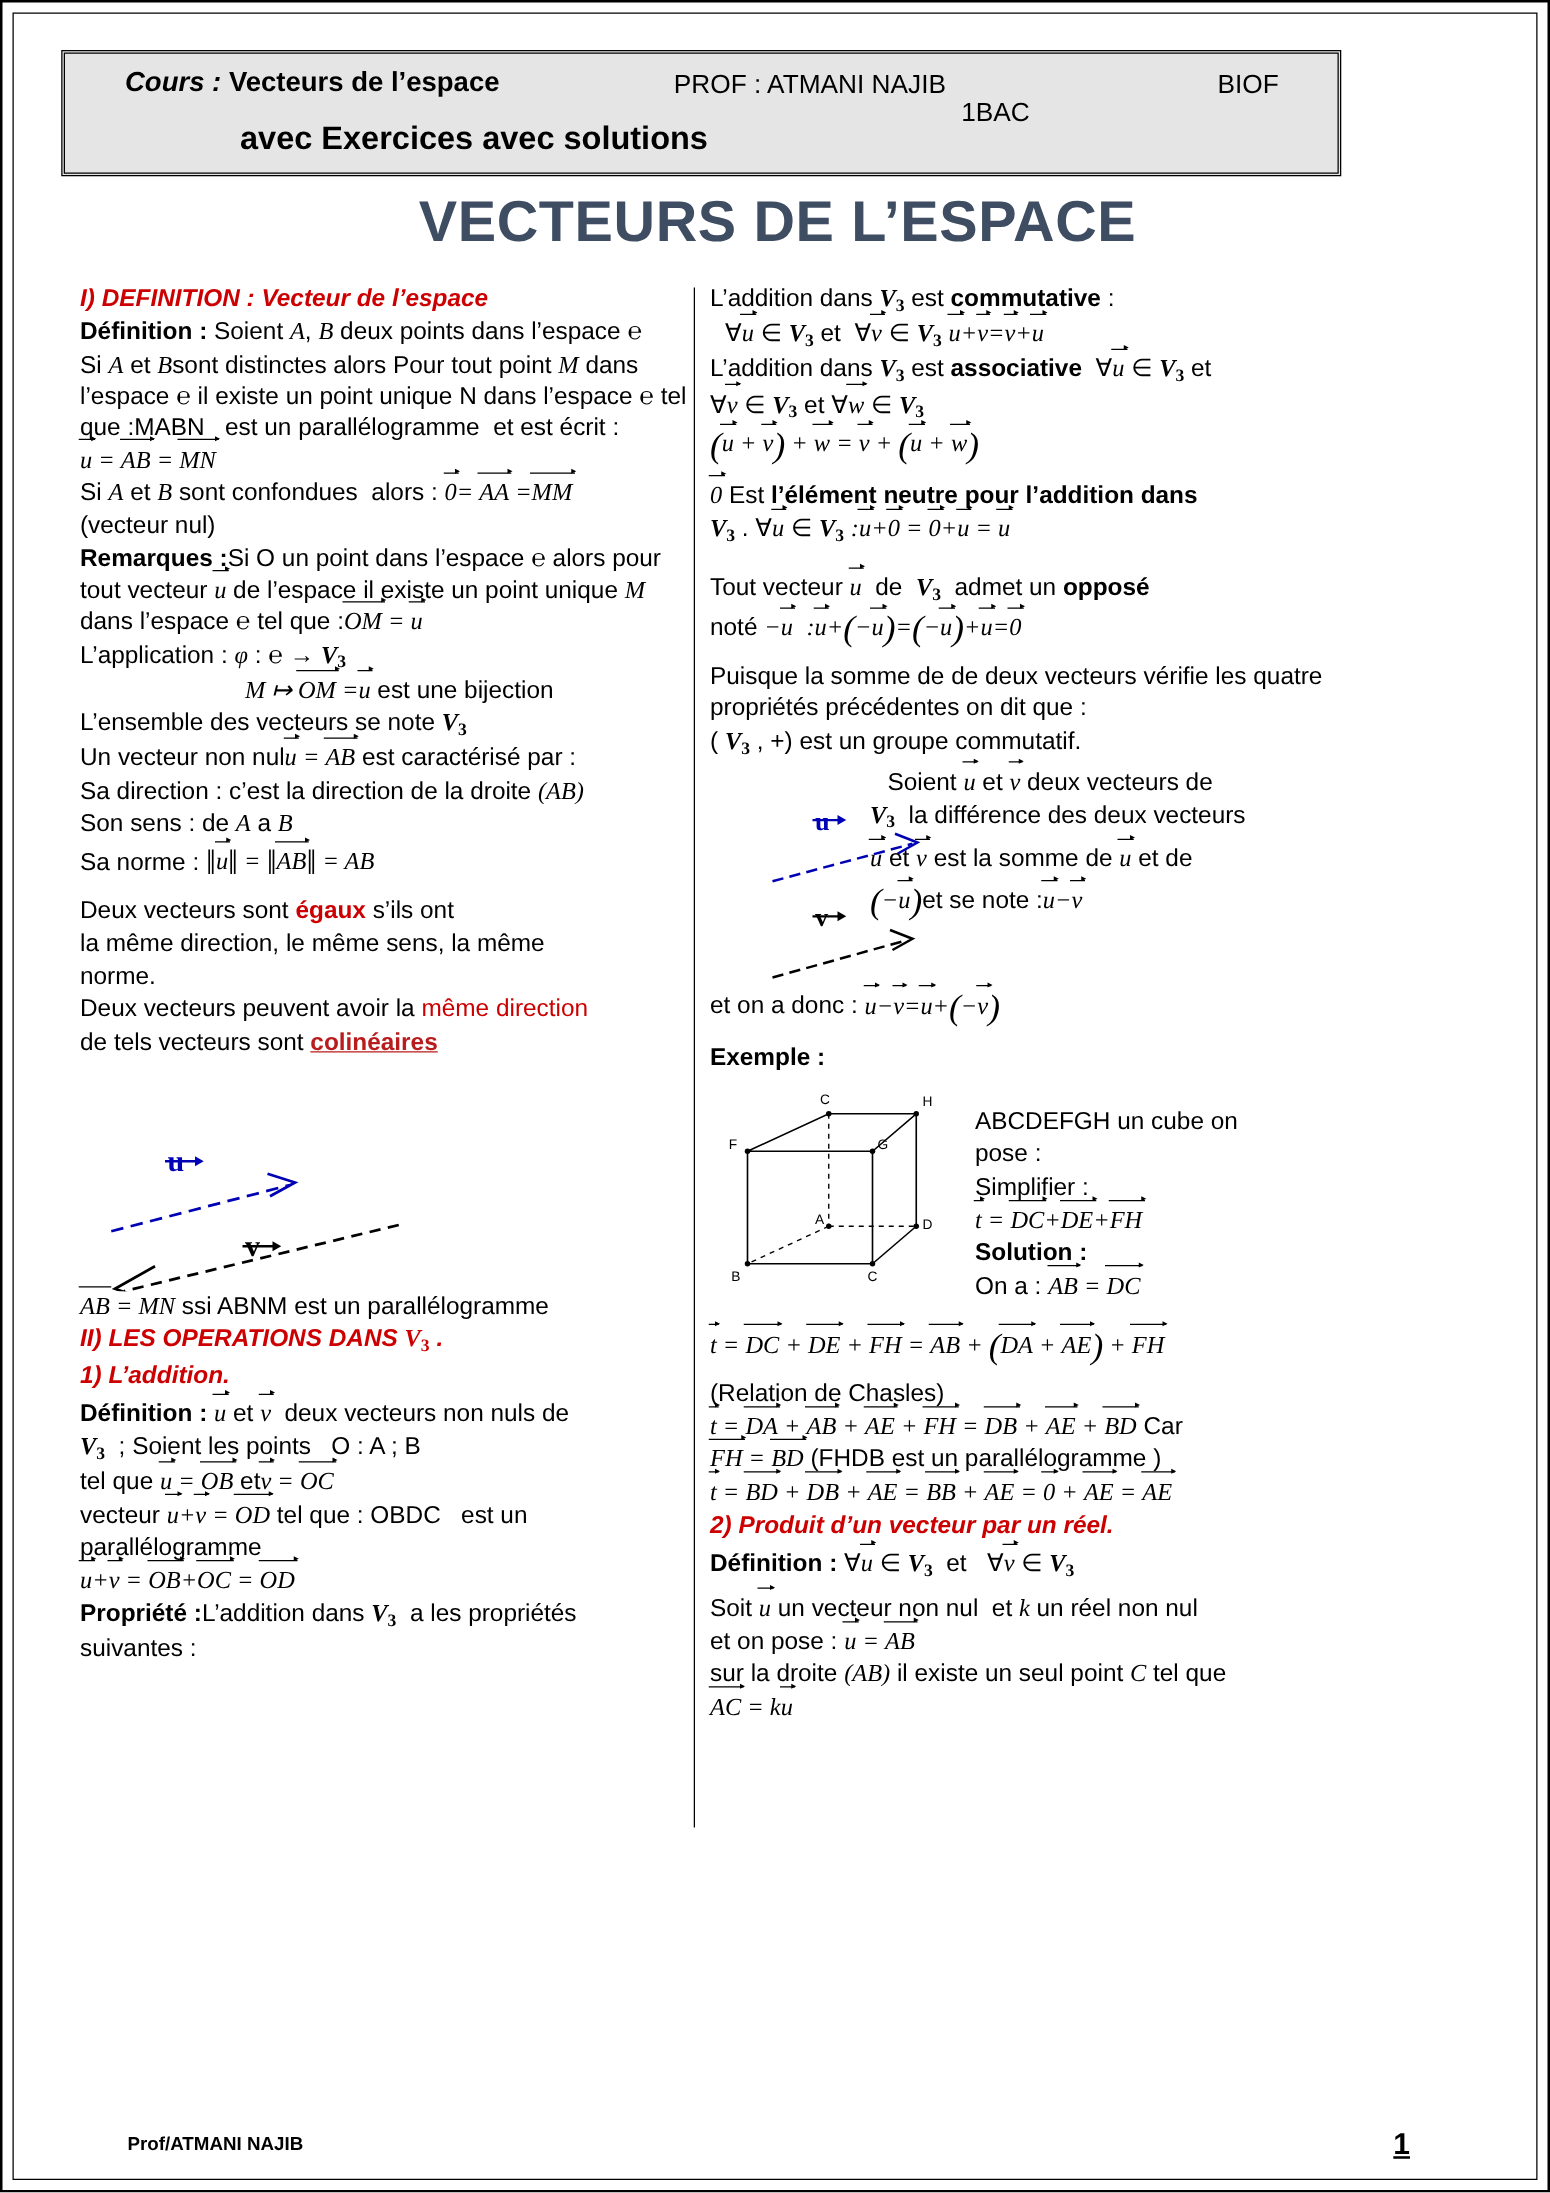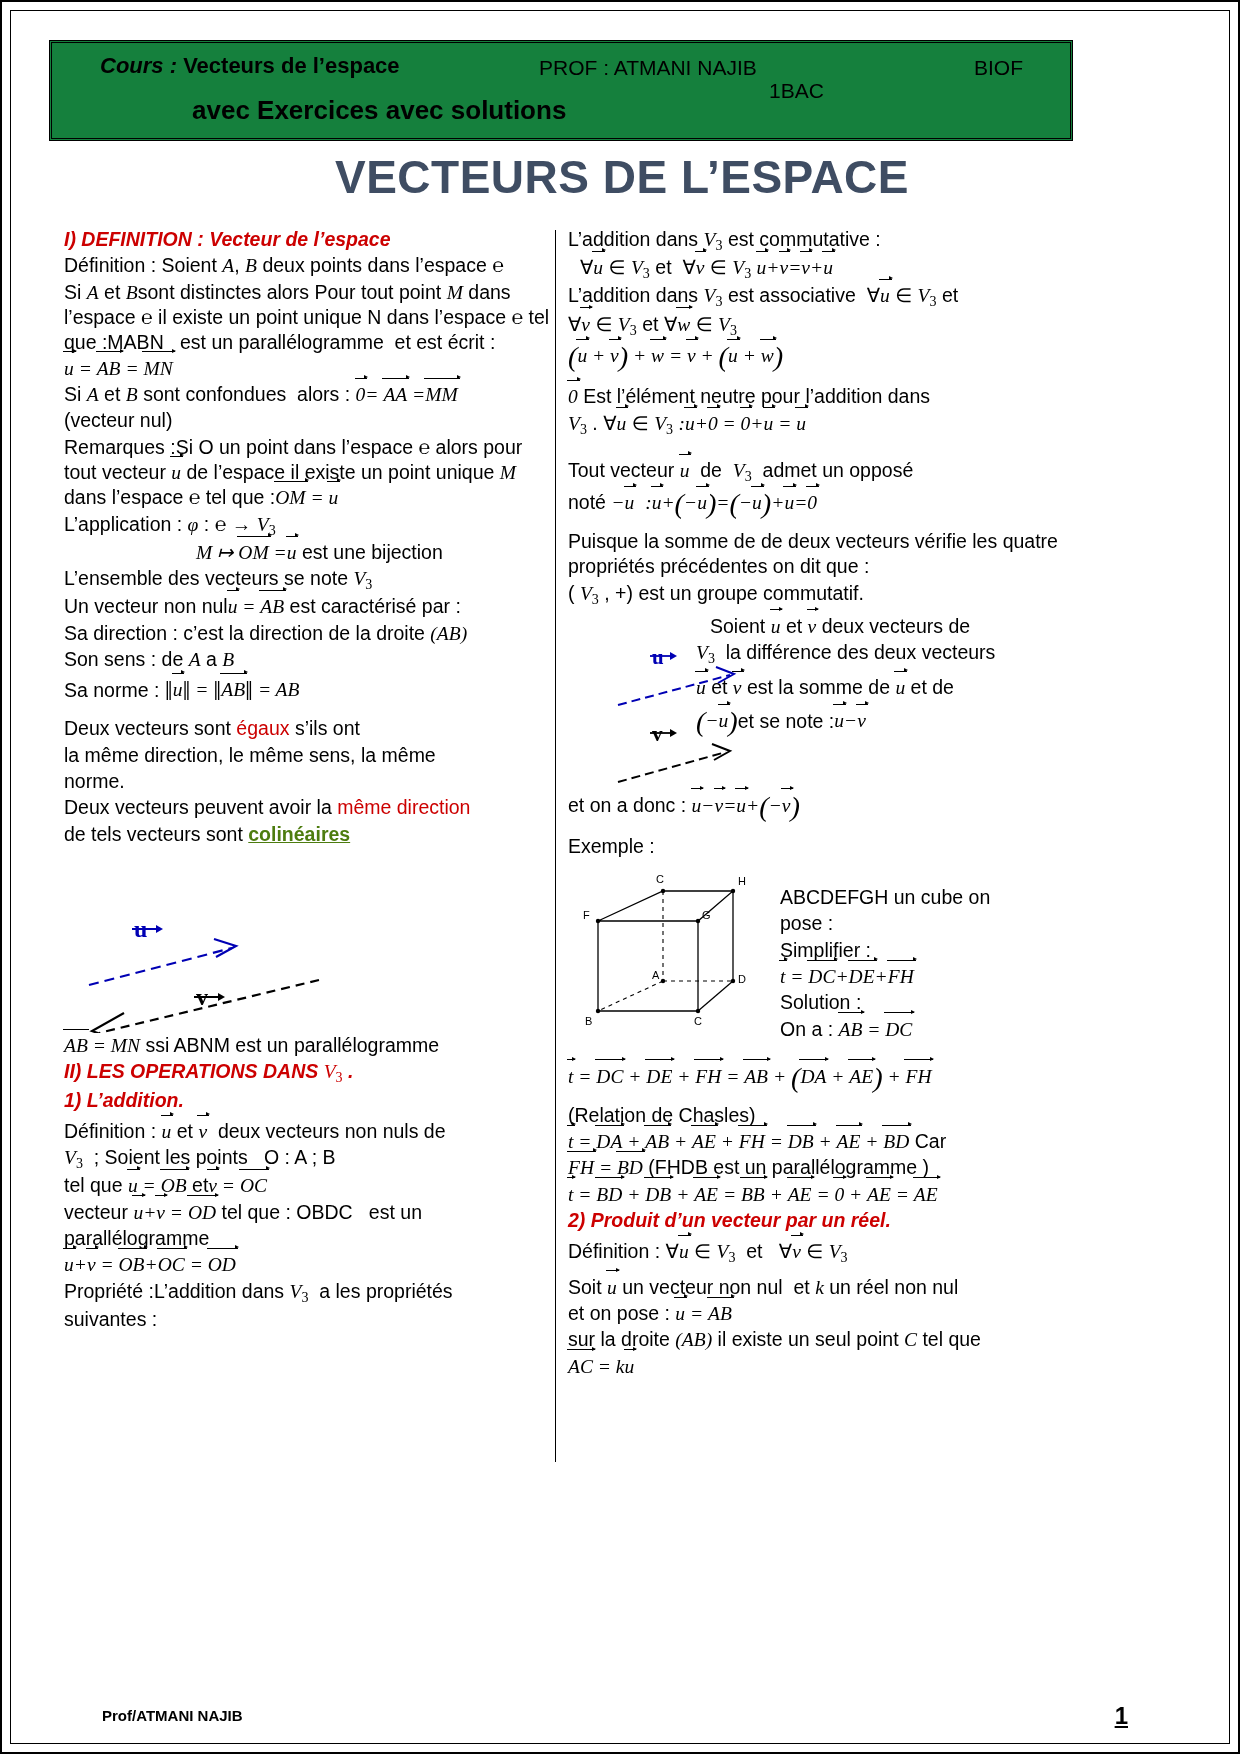--- a/index.html
+++ b/index.html
@@ -4,21 +4,21 @@
 <style>
   html,body{margin:0;padding:0;background:#fff;}
   body{width:1240px;height:1754px;font-family:"Liberation Sans",sans-serif;color:#000;}
   .page{position:relative;width:1240px;height:1754px;box-sizing:border-box;
         border:2px solid #000;padding:0;}
   .page:after{content:"";position:absolute;left:8px;top:8px;right:8px;bottom:8px;
         border:1px solid #000;pointer-events:none;}
 
   
   .hdr-wrap{position:absolute;left:47px;top:38px;width:1024px;height:101px;
-            border:3px double #000;box-sizing:border-box;background:#15803d;z-index:3;}
+            border:3px double #000;box-sizing:border-box;background:#e5e5e5;z-index:3;}
   .hdr-row1{position:absolute;left:0;top:10px;width:100%;height:36px;}
   .hdr-cours{position:absolute;left:48px;top:0;font-weight:bold;font-size:22px;}
   .hdr-cours i{font-style:italic;}
   .hdr-prof{position:absolute;left:487px;top:3px;font-size:21px;}
   .hdr-bac{position:absolute;left:717px;top:-2px;font-size:21px;margin-top:28px;}
   .hdr-biof{position:absolute;left:922px;top:3px;font-size:21px;}
   .hdr-row2{position:absolute;left:140px;top:52px;font-weight:bold;font-size:26px;}
 
   
   .title{position:absolute;left:0;top:148px;width:1240px;text-align:center;
@@ -27,22 +27,22 @@
   
   .col{position:absolute;top:225px;font-size:19.5px;line-height:1.30;}
   .colL{left:62px;width:490px;}
   .colR{left:566px;width:490px;}
   .vdiv{position:absolute;left:553px;top:228px;width:0;height:1232px;
         border-left:1.6px solid #000;}
 
   p{margin:0 0 1px 0;}
   .red{color:#cc0000;}
   .redi{color:#cc0000;font-style:italic;font-weight:bold;}
-  .b{font-weight:normal;}
-  .navy-u{color:#4d7c0f;font-weight:bold;text-decoration:underline;}
+  .b{font-weight:bold;}
+  .navy-u{color:#b91c1c;font-weight:bold;text-decoration:underline;}
   .it{font-style:italic;font-family:"Liberation Serif",serif;}
   .ser{font-family:"Liberation Serif",serif;}
 
   
   .m{font-family:"Liberation Serif",serif;font-style:italic;white-space:nowrap;}
   .mr{font-family:"Liberation Serif",serif;font-style:normal;white-space:nowrap;}
   .vec{position:relative;display:inline-block;}
   .vec:before{content:"";position:absolute;left:-1px;right:-2px;top:-0.22em;
      height:1px;background:#000;}
   .vec:after{content:"";position:absolute;right:-3px;top:-0.36em;

